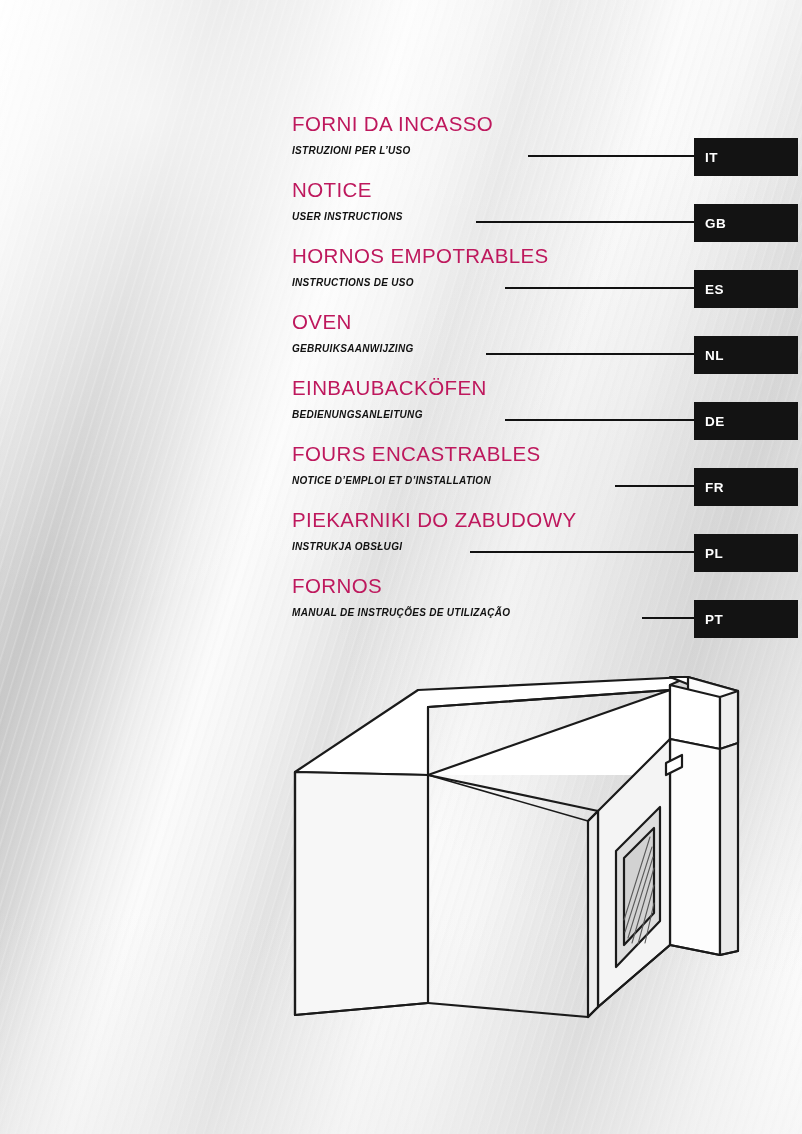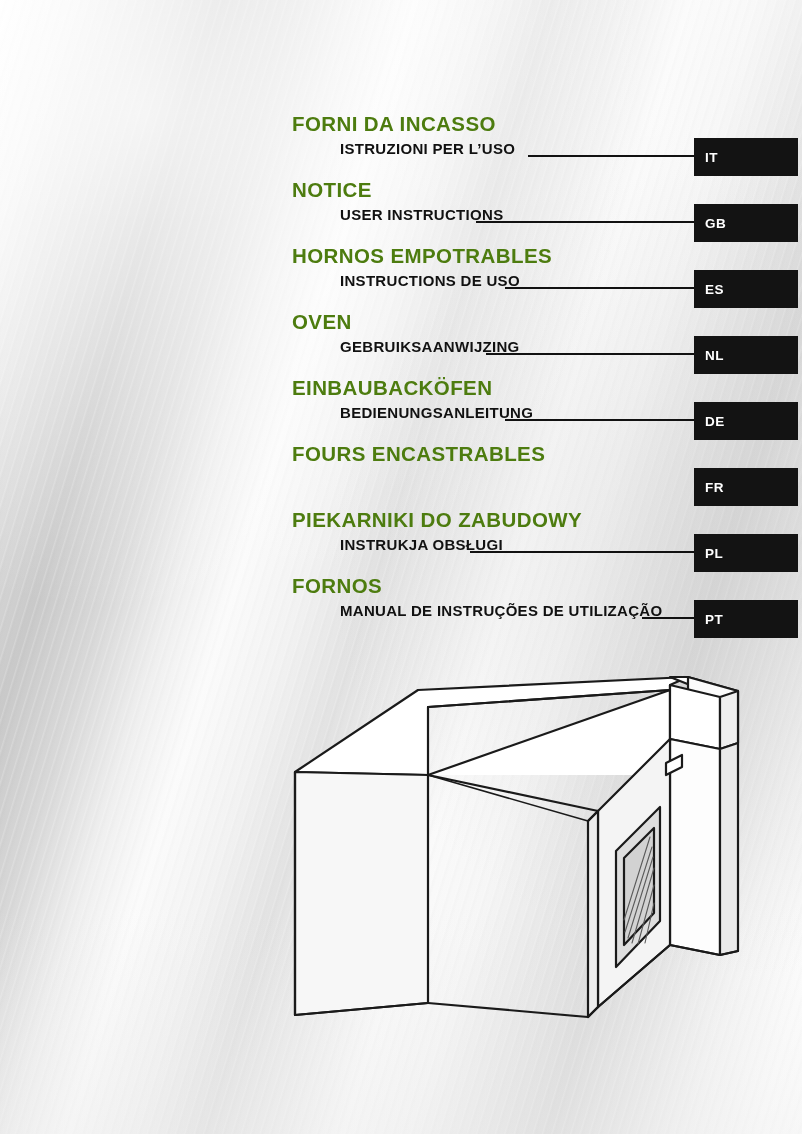--- a/index.html
+++ b/index.html
@@ -68,44 +68,44 @@
     left: 292px;
     top: 112px;
     width: 506px;
   }
   .lang-row {
     position: relative;
     height: 66px;
   }
   .lang-title {
     font-size: 20.5px;
-    font-weight: bold;
+    font-weight: normal;
     letter-spacing: 0.4px;
-    color: #4d7c0f;
+    color: #be185d;
     line-height: 1;
     padding-top: 2px;
     white-space: nowrap;
   }
   .lang-sub-wrap {
     position: relative;
     margin-top: 5px;
     height: 20px;
   }
   .lang-sub {
     position: relative;
     display: inline-block;
-    font-size: 15px;
+    font-size: 10px;
     font-weight: bold;
+    font-style: italic;
     letter-spacing: 0.3px;
     color: #111;
     line-height: 1;
     background: transparent;
     padding-right: 2px;
     z-index: 2;
-    margin-left: 48px;
   }
   .lead-line {
     position: absolute;
     left: 0;
     right: 0;
     bottom: 3px;
     height: 2px;
     background: #111;
     z-index: 1;
   }
@@ -190,20 +190,24 @@
       <div class="lang-title">EINBAUBACKÖFEN</div>
       <div class="lang-sub-wrap">
         <div class="lead-line" style="left:213px; right:94px;"></div>
         <span class="lang-sub">BEDIENUNGSANLEITUNG</span>
       </div>
       <div class="lang-tag">DE</div>
     </div>
 
     <div class="lang-row">
       <div class="lang-title">FOURS ENCASTRABLES</div>
+      <div class="lang-sub-wrap">
+        <div class="lead-line" style="left:323px; right:94px;"></div>
+        <span class="lang-sub">NOTICE D’EMPLOI ET D’INSTALLATION</span>
+      </div>
       <div class="lang-tag">FR</div>
     </div>
 
     <div class="lang-row">
       <div class="lang-title">PIEKARNIKI DO ZABUDOWY</div>
       <div class="lang-sub-wrap">
         <div class="lead-line" style="left:178px; right:94px;"></div>
         <span class="lang-sub">INSTRUKJA OBSŁUGI</span>
       </div>
       <div class="lang-tag">PL</div>

